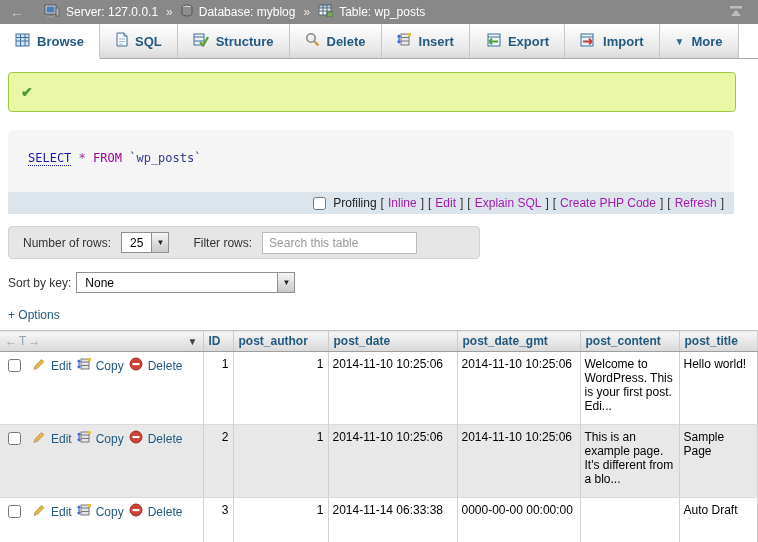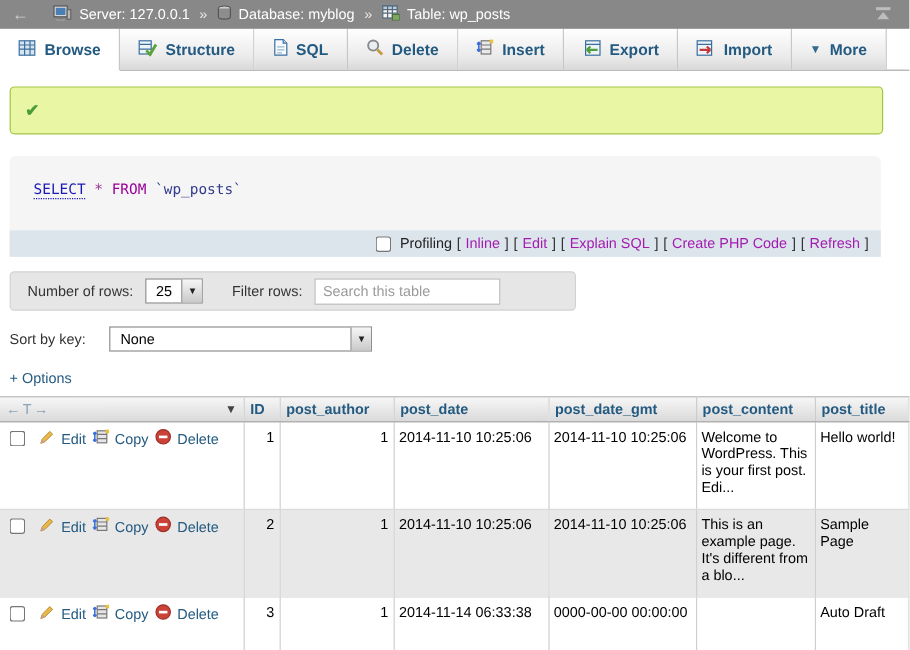--- a/index.html
+++ b/index.html
@@ -54,21 +54,21 @@
   .fselect { display: inline-flex; align-items: stretch; background: #fff;
     border: 1px solid #8f8f8f; height: 21px; cursor: pointer; }
   .fselect .val { display: flex; align-items: center; padding: 0 8px; color: #000; }
   .fselect .btn { width: 17px; display: flex; align-items: center; justify-content: center;
     background: linear-gradient(180deg, #f6f6f6, #c9c9c9); border-left: 1px solid #8f8f8f;
     font-size: 8px; color: #222; }
   .finput { width: 155px; height: 22px; border: 1px solid #bbb; padding: 0 6px;
     font-family: "Liberation Sans", sans-serif; font-size: 12px; color: #333; }
   .finput::placeholder { color: #9a9a9a; }
 
-  .sortrow { margin: 13px 0 0 8px; display: flex; align-items: center; gap: 20px; color: #333; }
+  .sortrow { margin: 13px 0 0 8px; display: flex; align-items: center; gap: 5px; color: #333; }
   .sortrow .fselect .val { width: 200px; }
 
   .options-link { display: inline-block; margin: 15px 0 0 8px; color: #235a81;
     text-decoration: none; }
 
   
   table.results { margin-top: 8px; width: 757px; table-layout: fixed;
     border-collapse: collapse; font-size: 12px; }
   table.results th { background: linear-gradient(180deg, #f6f6f6, #d9d9d9);
     border-top: 1px solid #c4c4c4; border-bottom: 1px solid #9e9e9e;
@@ -148,40 +148,40 @@
           <line x1="1" y1="4.5" x2="14" y2="4.5" stroke="#3a6e9f"></line>
           <line x1="1" y1="8" x2="14" y2="8" stroke="#3a6e9f"></line>
           <line x1="5.5" y1="1" x2="5.5" y2="13" stroke="#3a6e9f"></line>
           <line x1="10" y1="1" x2="10" y2="13" stroke="#3a6e9f"></line>
         </svg>
     </span>
     <span>Browse</span>
   </div>
   <div class="tab">
     <span class="ico">
-      <svg width="16" height="14" viewBox="0 0 16 14">
-          <rect x="1" y="1" width="10" height="11" fill="#eef3f8" stroke="#3a6e9f"></rect>
-          <line x1="1" y1="4" x2="11" y2="4" stroke="#3a6e9f"></line>
-          <line x1="1" y1="8" x2="11" y2="8" stroke="#3a6e9f"></line>
-          <path d="M7 9 L10 12.5 L15 4" fill="none" stroke="#5ca437" stroke-width="2.4"></path>
-        </svg>
-    </span>
-    <span>Structure</span>
-  </div>
-  <div class="tab">
-    <span class="ico">
       <svg width="13" height="15" viewBox="0 0 13 15">
           <path d="M2 1 h7 l3 3 v10 h-10 z" fill="#f7fafe" stroke="#3a6e9f"></path>
           <path d="M9 1 v3 h3" fill="#cfe0ef" stroke="#3a6e9f"></path>
           <line x1="4" y1="7" x2="10" y2="7" stroke="#9bb6cd"></line>
           <line x1="4" y1="9.5" x2="10" y2="9.5" stroke="#9bb6cd"></line>
           <line x1="4" y1="12" x2="8" y2="12" stroke="#9bb6cd"></line>
         </svg>
     </span>
     <span>SQL</span>
+  </div>
+  <div class="tab">
+    <span class="ico">
+      <svg width="16" height="14" viewBox="0 0 16 14">
+          <rect x="1" y="1" width="10" height="11" fill="#eef3f8" stroke="#3a6e9f"></rect>
+          <line x1="1" y1="4" x2="11" y2="4" stroke="#3a6e9f"></line>
+          <line x1="1" y1="8" x2="11" y2="8" stroke="#3a6e9f"></line>
+          <path d="M7 9 L10 12.5 L15 4" fill="none" stroke="#5ca437" stroke-width="2.4"></path>
+        </svg>
+    </span>
+    <span>Structure</span>
   </div>
   <div class="tab">
     <span class="ico">
       <svg width="15" height="15" viewBox="0 0 15 15">
           <circle cx="6" cy="6" r="4.2" fill="#e9eef2" stroke="#8a8a8a" stroke-width="1.6"></circle>
           <line x1="9.5" y1="9.5" x2="13.5" y2="13.5" stroke="#c49a3f" stroke-width="2.4"></line>
         </svg>
     </span>
     <span>Delete</span>
   </div>

